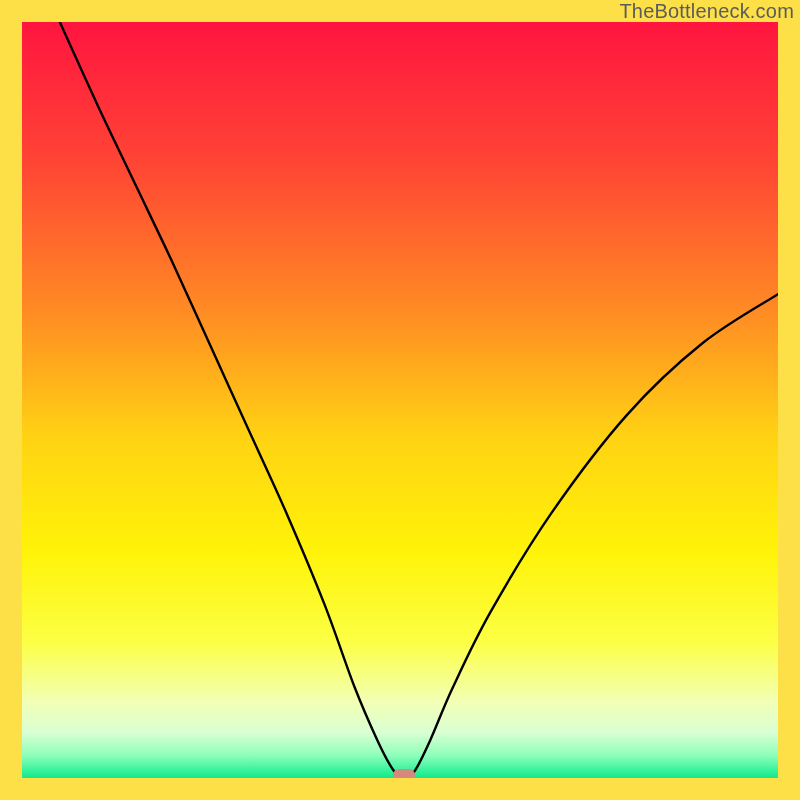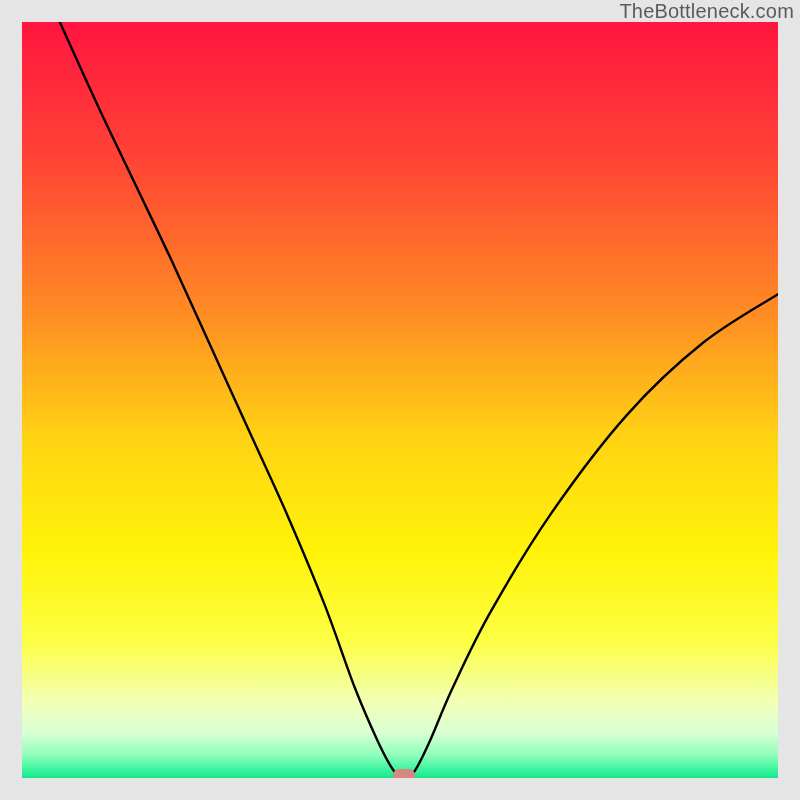--- a/index.html
+++ b/index.html
@@ -8,21 +8,21 @@
     width: 800px;
     height: 800px;
     background: #000;
     overflow: hidden;
     font-family: Arial, Helvetica, sans-serif;
   }
   .frame {
     position: relative;
     width: 800px;
     height: 800px;
-    background: #e5e5e5;
+    background: #fde047;
   }
   .plot {
     position: absolute;
     left: 22px;
     top: 22px;
     width: 756px;
     height: 756px;
     overflow: hidden;
   }
   .gradient {

